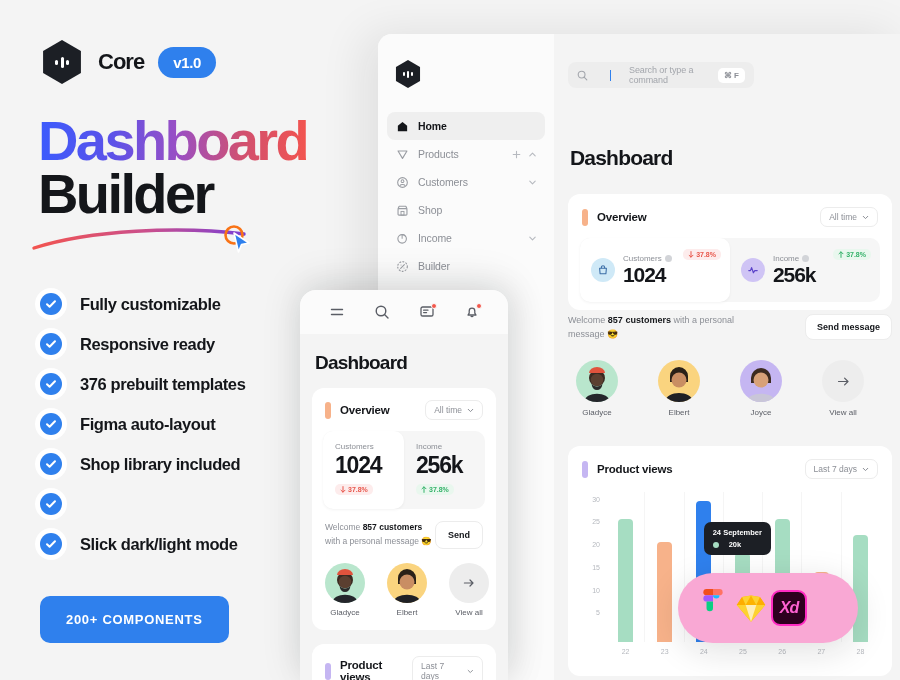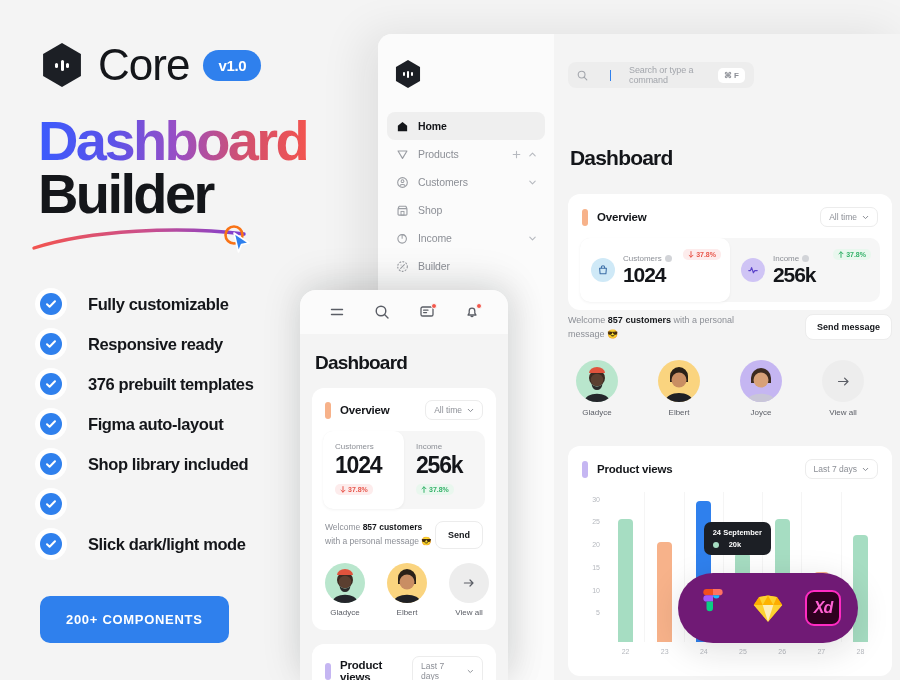--- a/index.html
+++ b/index.html
@@ -19,42 +19,42 @@
   .hex-logo {
     width: 44px; height: 44px; background: #1c1f25;
     display: flex; align-items: center; justify-content: center;
     clip-path: polygon(50% 0%, 93% 25%, 93% 75%, 50% 100%, 7% 75%, 7% 25%);
   }
   .hex-logo .bars { display: flex; align-items: center; gap: 2.5px; }
   .hex-logo .bars i { display: block; width: 3px; background: #fff; border-radius: 2px; }
   .hex-logo .bars i:nth-child(1) { height: 5px; }
   .hex-logo .bars i:nth-child(2) { height: 11px; }
   .hex-logo .bars i:nth-child(3) { height: 5px; }
-  .brand-name { font-size: 44px; font-weight: normal; color: #14161a; letter-spacing: -1px; }
+  .brand-name { font-size: 22px; font-weight: bold; color: #14161a; letter-spacing: -1px; }
   .version-pill {
     background: #2f80ed; color: #fff; font-size: 15px; font-weight: bold;
     padding: 7px 15px; border-radius: 999px; letter-spacing: -0.3px;
   }
 
   .headline { position: absolute; left: 38px; top: 112px; }
   .headline .l1 {
     font-size: 56px; font-weight: bold; letter-spacing: -2.6px; line-height: 1.02;
     background: linear-gradient(90deg, #3b5bfd 0%, #5d52e8 28%, #9a4fc4 52%, #d1506f 76%, #f2544f 100%);
     -webkit-background-clip: text; background-clip: text;
     -webkit-text-fill-color: transparent; color: transparent;
   }
   .headline .l2 {
     font-size: 56px; font-weight: bold; letter-spacing: -2.6px; line-height: 1.02;
     color: #14161a; margin-top: -4px;
   }
   .underline-swoosh { position: absolute; left: 30px; top: 218px; width: 230px; height: 44px; }
   .cursor-arrow { position: absolute; left: 222px; top: 224px; width: 34px; height: 34px; }
 
   .features { position: absolute; left: 40px; top: 284px; }
-  .feat { display: flex; align-items: center; gap: 26px; height: 40px; }
+  .feat { display: flex; align-items: center; gap: 18px; height: 40px; }
   .check-badge {
     width: 22px; height: 22px; border-radius: 50%; background: #2f80ed;
     display: flex; align-items: center; justify-content: center; flex: 0 0 22px;
     box-shadow: 0 0 0 5px rgba(255,255,255,0.95);
   }
   .check-badge svg { width: 12px; height: 12px; }
   .feat-label { font-size: 16.5px; font-weight: bold; color: #14161a; letter-spacing: -0.4px; }
 
   .cta {
     position: absolute; left: 40px; top: 596px;
@@ -200,23 +200,23 @@
   .mob-avs { display: flex; gap: 22px; padding: 14px 13px 13px 13px; }
   .mob-av-cell { display: flex; flex-direction: column; align-items: center; gap: 5px; width: 40px; cursor: pointer; }
   .mob-av { width: 40px; height: 40px; border-radius: 50%; overflow: hidden; position: relative; }
   .mob-av.viewall { background: #ededed; display: flex; align-items: center; justify-content: center; }
   .mob-av.viewall svg { width: 12px; height: 12px; }
   .mob-av-name { font-size: 8px; color: #5a5d65; }
 
   
   .tools {
     position: absolute; left: 678px; top: 573px; width: 180px; height: 70px;
-    background: #701a75; border-radius: 36px;
+    background: #f9a8d4; border-radius: 36px;
     box-shadow: 0 8px 34px rgba(20,22,26,0.13);
-    display: flex; align-items: center; justify-content: space-between; padding: 0 16px;
+    display: flex; align-items: center; justify-content: flex-start; padding: 0 16px;
   }
   .tool { width: 38px; height: 38px; display: flex; align-items: center; justify-content: center; cursor: pointer; }
   .xd-box {
     width: 36px; height: 36px; border-radius: 9px; background: #2e001f;
     border: 2px solid #ff2bc2; display: flex; align-items: center; justify-content: center;
     color: #ff61d2; font-size: 16px; font-weight: bold; font-style: italic; letter-spacing: -1px;
   }
 </style>
 </head>
 <body>

